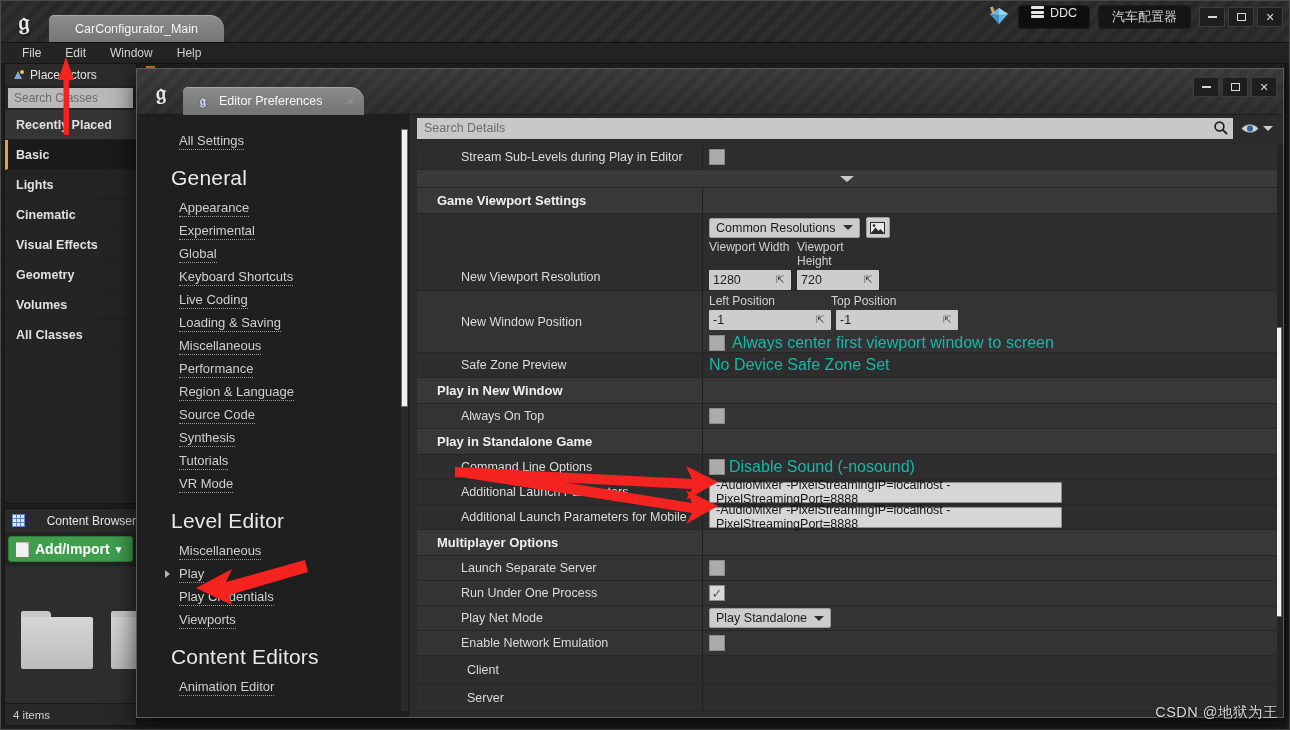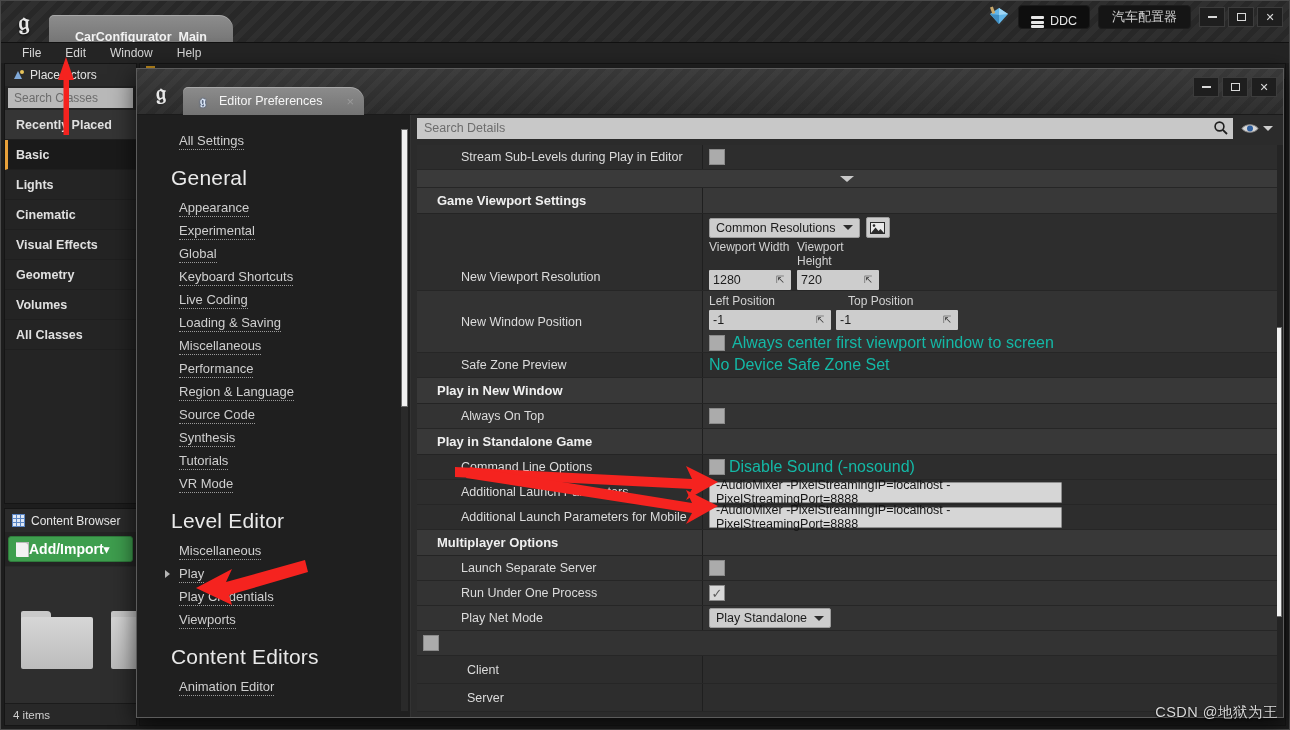--- a/index.html
+++ b/index.html
@@ -26,32 +26,31 @@
     overflow: hidden;
   }
   .ue-logo {
     position: absolute; left: 8px; top: 5px; width: 30px; height: 32px;
     color: #e8e8e8; font-family: "DejaVu Serif", serif;
     font-size: 25px; font-weight: bold; line-height: 32px; text-align: center;
     text-shadow: 0 1px 2px #000;
   }
   .doc-tab {
     position: absolute; left: 48px; top: 14px;
-    height: 28px; padding: 8px 26px 0 26px;
+    height: 28px; padding: 0 26px 0 26px;
     background: linear-gradient(180deg,#8d8d8d,#757575);
     color: #f2f2f2; font-size: 12.5px; line-height: 28px;
     border-radius: 5px 14px 0 0;
     box-shadow: inset 0 1px 0 rgba(255,255,255,.25);
-    font-weight: bold;
   }
   .tb-right { position: absolute; right: 6px; top: 4px; display: flex; align-items: center; gap: 8px; }
   .gem-icon { width: 22px; height: 24px; position: relative; }
   .gem-icon svg { display: block; }
   .ddc-btn {
-    display: flex; align-items: flex-end; gap: 6px;
+    display: flex; align-items: flex-start; gap: 6px;
     background: #0e0e0e; border: 1px solid #1b1b1b; border-radius: 4px;
     height: 24px; padding: 0 12px; color: #e6e6e6; font-size: 12.5px;
   }
   .ddc-stack { display: flex; flex-direction: column; gap: 1.5px; }
   .ddc-stack i {
     display: block; width: 13px; height: 3px; background: #e6e6e6; border-radius: 1px;
   }
   .win-title-btn {
     background: #151515; border: 1px solid #1d1d1d; border-radius: 4px;
     height: 24px; padding: 0 13px; color: #cfcfcf; font-size: 13px;
@@ -98,32 +97,32 @@
   .pp-item.sel { background: #1a1a1a; border-left: 3px solid #e8a13a; padding-left: 8px; }
   .pp-item.recent { background: #353535; }
 
   
   .cb-panel {
     position: absolute; left: 3px; bottom: 3px; width: 133px; height: 218px;
     background: #242424; border: 1px solid #151515;
   }
   .cb-header {
     height: 23px; display: flex; align-items: center; gap: 6px;
-    padding-left: 7px; color: #e6e6e6; font-size: 12px; background: #2b2b2b;
+    padding-left: 7px; color: #e6e6e6; font-size: 12px; background: #2b2b2b; justify-content: space-between;
   }
   .cb-grid-icon {
     width: 13px; height: 13px; background: #5b86c4;
     display: grid; grid-template-columns: 1fr 1fr 1fr; grid-template-rows: 1fr 1fr 1fr;
     gap: 1px; padding: 1px;
   }
   .cb-grid-icon i { background: #dfe8f5; }
   .cb-addimport {
     margin: 4px 3px; height: 26px; background: #3e9e4e;
     border: 1px solid #2f7c3c; border-radius: 3px;
-    display: flex; align-items: center; padding: 0 7px;
+    display: flex; align-items: center; gap: 6px; padding: 0 7px;
     color: #fff; font-size: 14px; font-weight: bold;
   }
   .page-glyph {
     width: 13px; height: 15px; background: #f2f2f2; border-radius: 1px;
     box-shadow: inset -3px 3px 0 -2px #b9b9b9;
   }
   .cb-toolbar {
     height: 24px; background: #3b3b3b; display: flex; align-items: center;
     gap: 7px; padding: 0 5px; border-top: 1px solid #2a2a2a;
   }
@@ -609,21 +608,21 @@
                   <span>720</span>
                   <span class="spin">⇱</span>
                 </span>
               </div>
             </div>
           </div>
 
           <div class="row alt" style="min-height:55px">
             <div class="row-name indent2">New Window Position</div>
             <div class="row-val" style="flex-direction:column; align-items:flex-start; gap:2px; padding-top:3px">
-              <div style="display:flex; gap:17px">
+              <div style="display:flex; gap:0">
                 <span class="sub-lbl" style="width:122px">Left Position</span>
                 <span class="sub-lbl" style="width:122px">Top Position</span>
               </div>
               <div style="display:flex; gap:5px">
                 <span class="num-field wide">
                   <span>-1</span>
                   <span class="spin">⇱</span>
                 </span>
                 <span class="num-field wide">
                   <span>-1</span>
@@ -704,20 +703,21 @@
           <div class="row alt">
             <div class="row-name indent2">Play Net Mode</div>
             <div class="row-val">
               <span class="combo">
                 <span>Play Standalone</span>
                 <span class="carat"></span>
               </span>
             </div>
           </div>
           <div class="row alt">
+            <div class="row-name indent2">Enable Network Emulation</div>
             <div class="row-val">
                 <span class="chk"></span>
               </div>
           </div>
           <div class="row plain" style="min-height:28px">
             <div class="row-name indent2" style="padding-left:50px">Client</div>
             <div class="row-val"></div>
           </div>
           <div class="row plain" style="min-height:28px">
             <div class="row-name indent2" style="padding-left:50px">Server</div>

